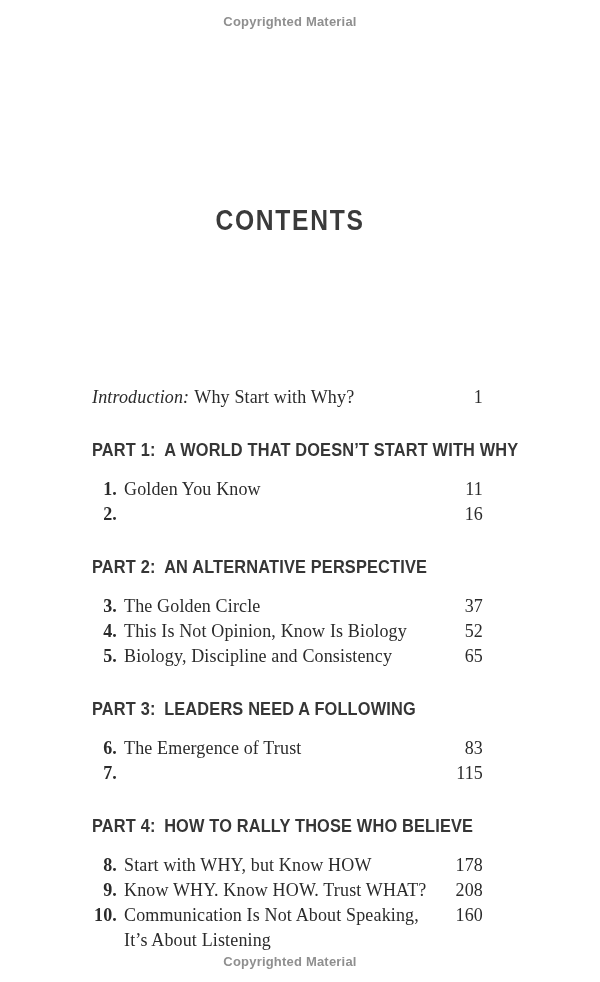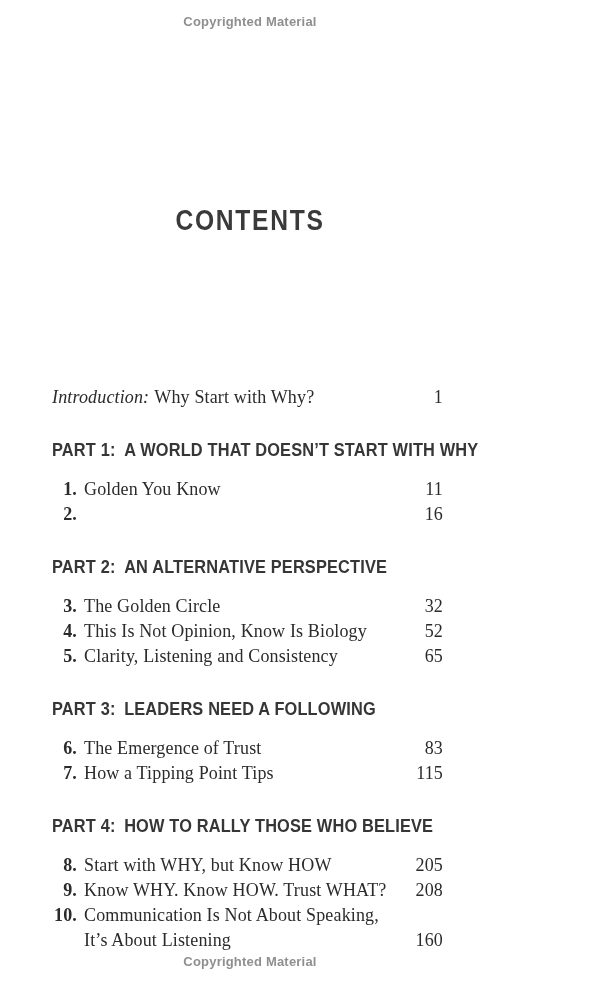--- a/index.html
+++ b/index.html
@@ -4,21 +4,21 @@
 <style>
   * { margin: 0; padding: 0; box-sizing: border-box; }
   html, body { width: 600px; height: 982px; }
   body {
     background: #ffffff;
     font-family: "Liberation Serif", serif;
     color: #2b2b2b;
     overflow: hidden;
     position: relative;
   }
-  .page { width: 500px; height: 982px; position: relative; }
+  .page { width: 500px; height: 982px; position: relative; margin-left: 40px; }
 
   .copyright {
     text-align: center;
     font-family: "Liberation Sans", sans-serif;
     font-weight: bold;
     font-size: 13px;
     line-height: 17px;
     color: #8f8f8f;
     letter-spacing: 0.2px;
   }
@@ -39,21 +39,21 @@
   }
 
   .toc {
     margin: 148px 57px 0 52px; 
     font-size: 18px;
     letter-spacing: 0.15px;
   }
 
   .row {
     display: flex;
-    align-items: flex-end;
+    align-items: flex-start;
     line-height: 25px;
   }
   .entry { display: flex; flex: 1; min-width: 0; }
   .ital { font-style: italic; }
   .intro-title { margin-left: 0.28em; }
   .page-num { margin-left: auto; padding-left: 10px; text-align: right; }
 
   .part-heading {
     margin-top: 30px;
     font-family: "Liberation Sans", sans-serif;
@@ -115,62 +115,61 @@
             <div class="page-num">16</div>
           </div>
         </div>
         <div class="part-heading"><span class="part-num">PART 2:</span><span class="part-title">AN ALTERNATIVE PERSPECTIVE</span></div>
         <div class="items">
           <div class="row">
             <div class="entry">
               <div class="num">3.</div>
               <div class="item-title">The Golden Circle</div>
             </div>
-            <div class="page-num">32</div>
+            <div class="page-num">37</div>
           </div>
           <div class="row">
             <div class="entry">
               <div class="num">4.</div>
               <div class="item-title">This Is Not Opinion, Know Is Biology</div>
             </div>
             <div class="page-num">52</div>
           </div>
           <div class="row">
             <div class="entry">
               <div class="num">5.</div>
-              <div class="item-title">Clarity, Listening and Consistency</div>
+              <div class="item-title">Biology, Discipline and Consistency</div>
             </div>
             <div class="page-num">65</div>
           </div>
         </div>
         <div class="part-heading"><span class="part-num">PART 3:</span><span class="part-title">LEADERS NEED A FOLLOWING</span></div>
         <div class="items">
           <div class="row">
             <div class="entry">
               <div class="num">6.</div>
               <div class="item-title">The Emergence of Trust</div>
             </div>
             <div class="page-num">83</div>
           </div>
           <div class="row">
             <div class="entry">
               <div class="num">7.</div>
-              <div class="item-title">How a Tipping Point Tips</div>
             </div>
             <div class="page-num">115</div>
           </div>
         </div>
         <div class="part-heading"><span class="part-num">PART 4:</span><span class="part-title">HOW TO RALLY THOSE WHO BELIEVE</span></div>
         <div class="items">
           <div class="row">
             <div class="entry">
               <div class="num">8.</div>
               <div class="item-title">Start with WHY, but Know HOW</div>
             </div>
-            <div class="page-num">205</div>
+            <div class="page-num">178</div>
           </div>
           <div class="row">
             <div class="entry">
               <div class="num">9.</div>
               <div class="item-title">Know WHY. Know HOW. Trust WHAT?</div>
             </div>
             <div class="page-num">208</div>
           </div>
           <div class="row">
             <div class="entry">

